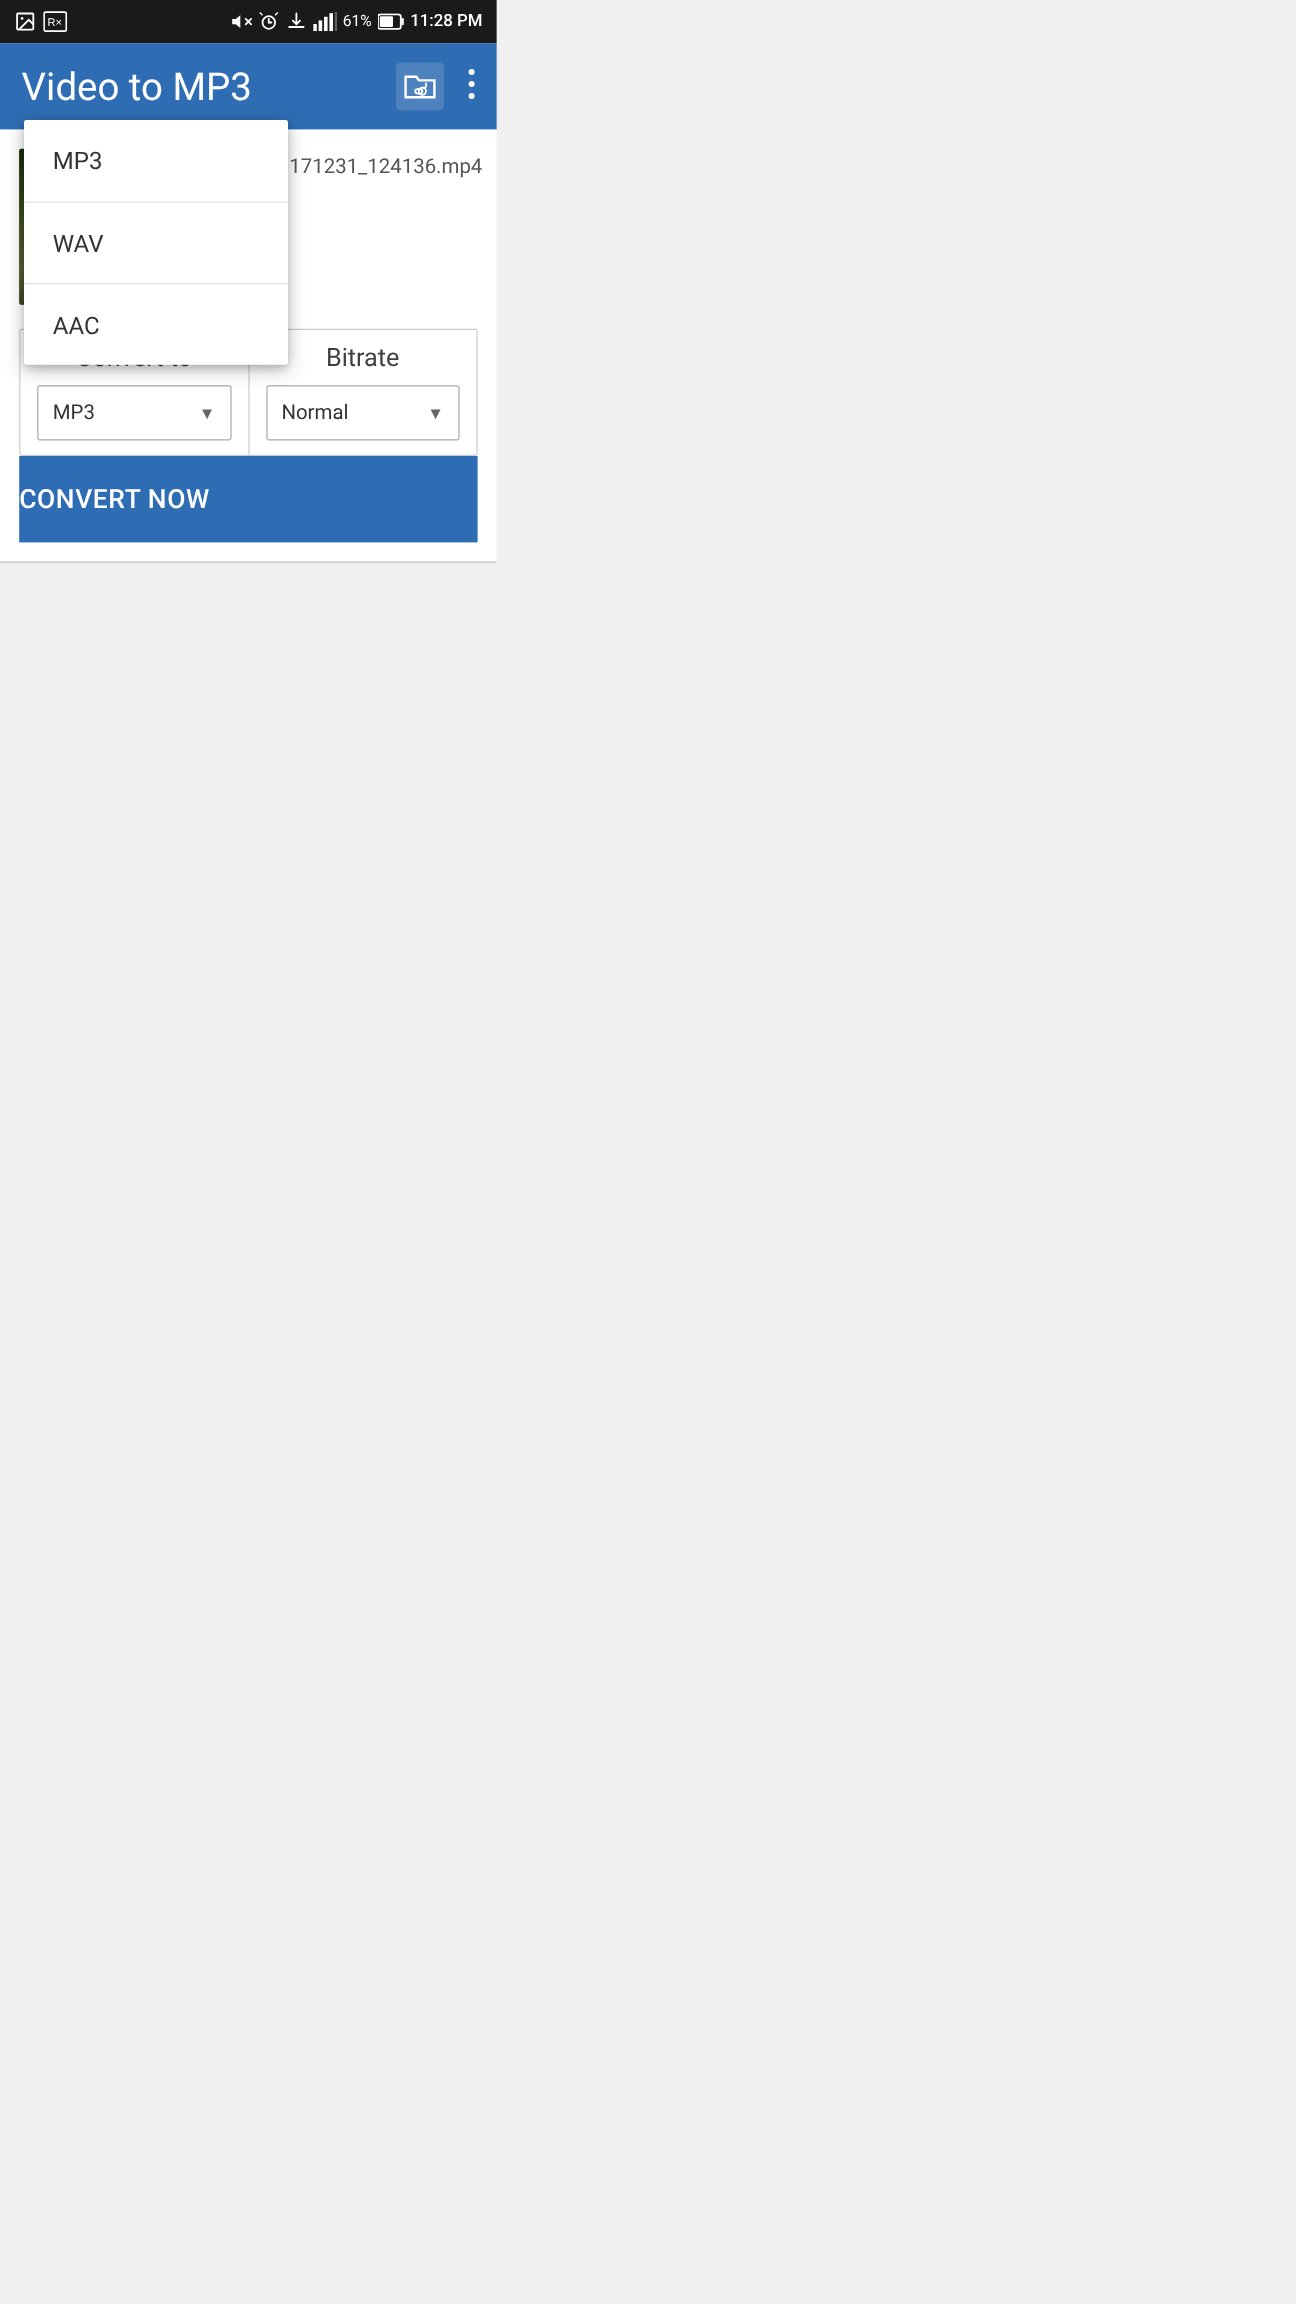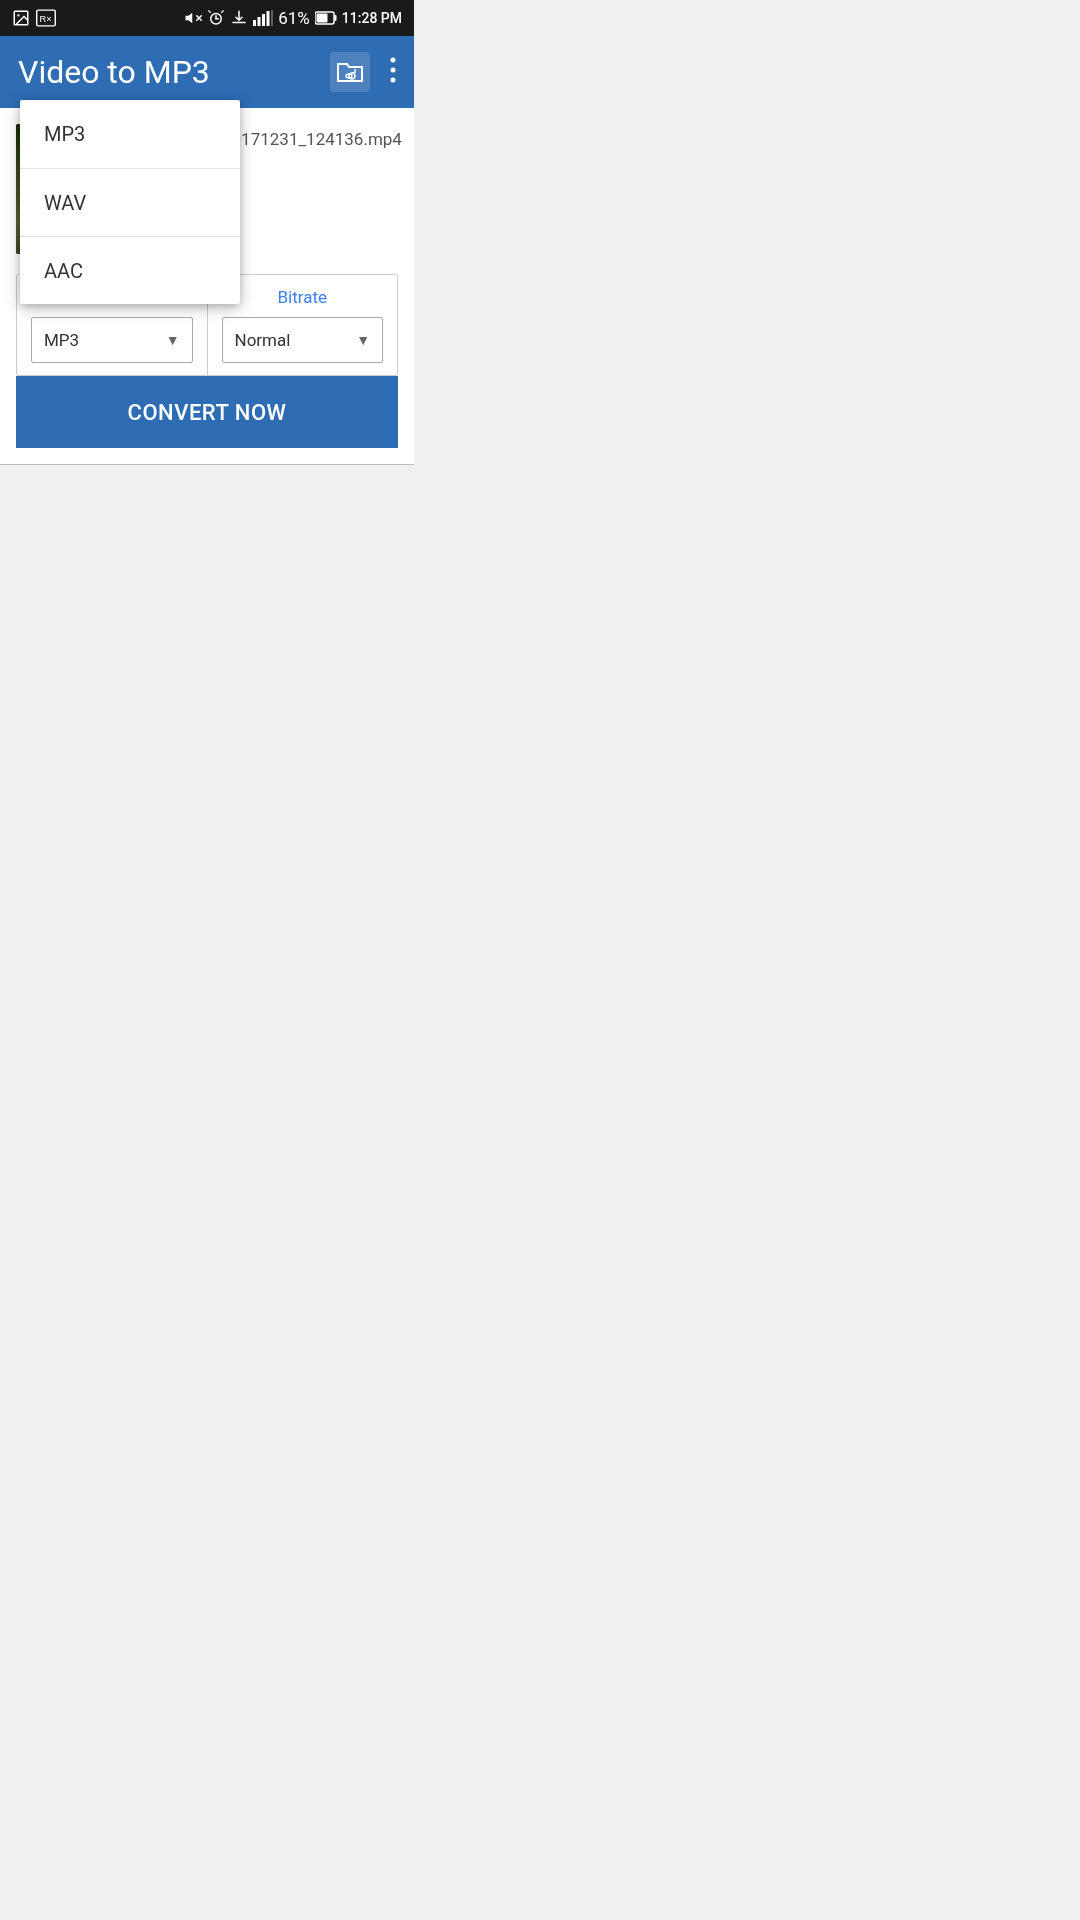--- a/index.html
+++ b/index.html
@@ -177,22 +177,22 @@
       flex: 1;
       padding: 12px 14px;
       position: relative;
     }
 
     .convert-col:first-child {
       border-right: 1.5px solid #ccc;
     }
 
     .convert-label {
-      font-size: 17px;
-      color: #3b82f6;
+      font-size: 21px;
+      color: #404040;
       margin-bottom: 10px;
       text-align: center;
     }
 
     .convert-dropdown {
       border: 1.5px solid #aaa;
       border-radius: 2px;
       height: 46px;
       display: flex;
       align-items: center;
@@ -212,21 +212,20 @@
       font-size: 14px;
       color: #666;
     }
 
     
     .convert-now-btn {
       background: #2e6db4;
       height: 72px;
       display: flex;
       align-items: center;
-      justify-content: center;
       cursor: pointer;
       margin-top: 0;
     }
 
     .convert-now-text {
       color: white;
       font-size: 22px;
       font-weight: 500;
       letter-spacing: 0.5px;
     }
@@ -311,21 +310,21 @@
     </svg>
 
     <svg width="20" height="16" viewBox="0 0 20 16">
       <rect x="0" y="10" width="3" height="6" fill="white"></rect>
       <rect x="4.5" y="7" width="3" height="9" fill="white"></rect>
       <rect x="9" y="4" width="3" height="12" fill="white"></rect>
       <rect x="13.5" y="1" width="3" height="15" fill="white"></rect>
       <rect x="18" y="0" width="2" height="16" fill="rgba(255,255,255,0.3)"></rect>
     </svg>
 
-    <span style="font-size:17px; color:white;">61%</span>
+    <span style="font-size:13px; color:white;">61%</span>
     <svg width="22" height="14" viewBox="0 0 22 14">
       <rect x="0" y="1" width="19" height="12" rx="2" fill="none" stroke="white" stroke-width="1.5"></rect>
       <rect x="1.5" y="2.5" width="11" height="9" rx="1" fill="white"></rect>
       <rect x="19.5" y="4" width="2" height="6" rx="1" fill="white"></rect>
     </svg>
 
     <span style="font-size:14px; font-weight:500; color:white;">11:28 PM</span>
   </div>
 </div>
 

